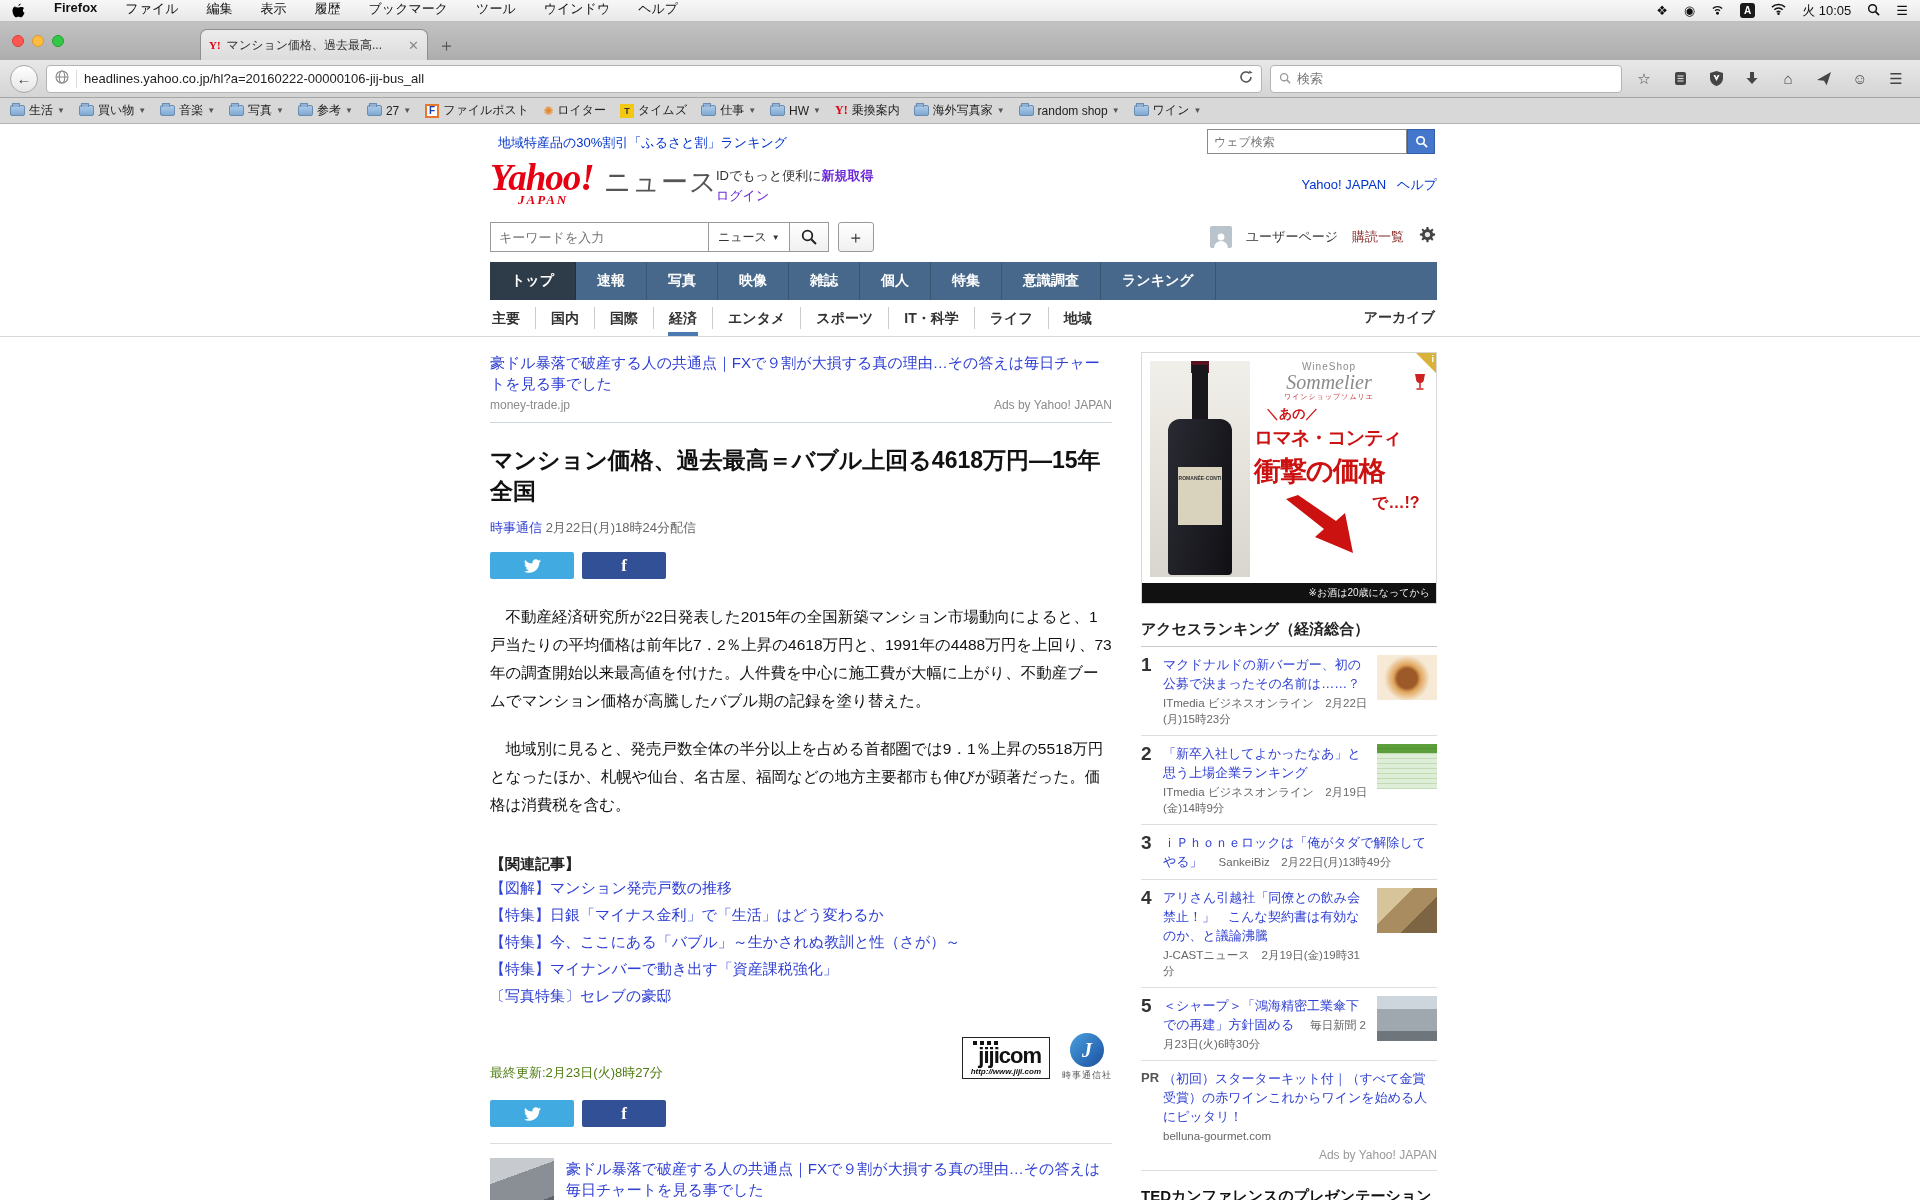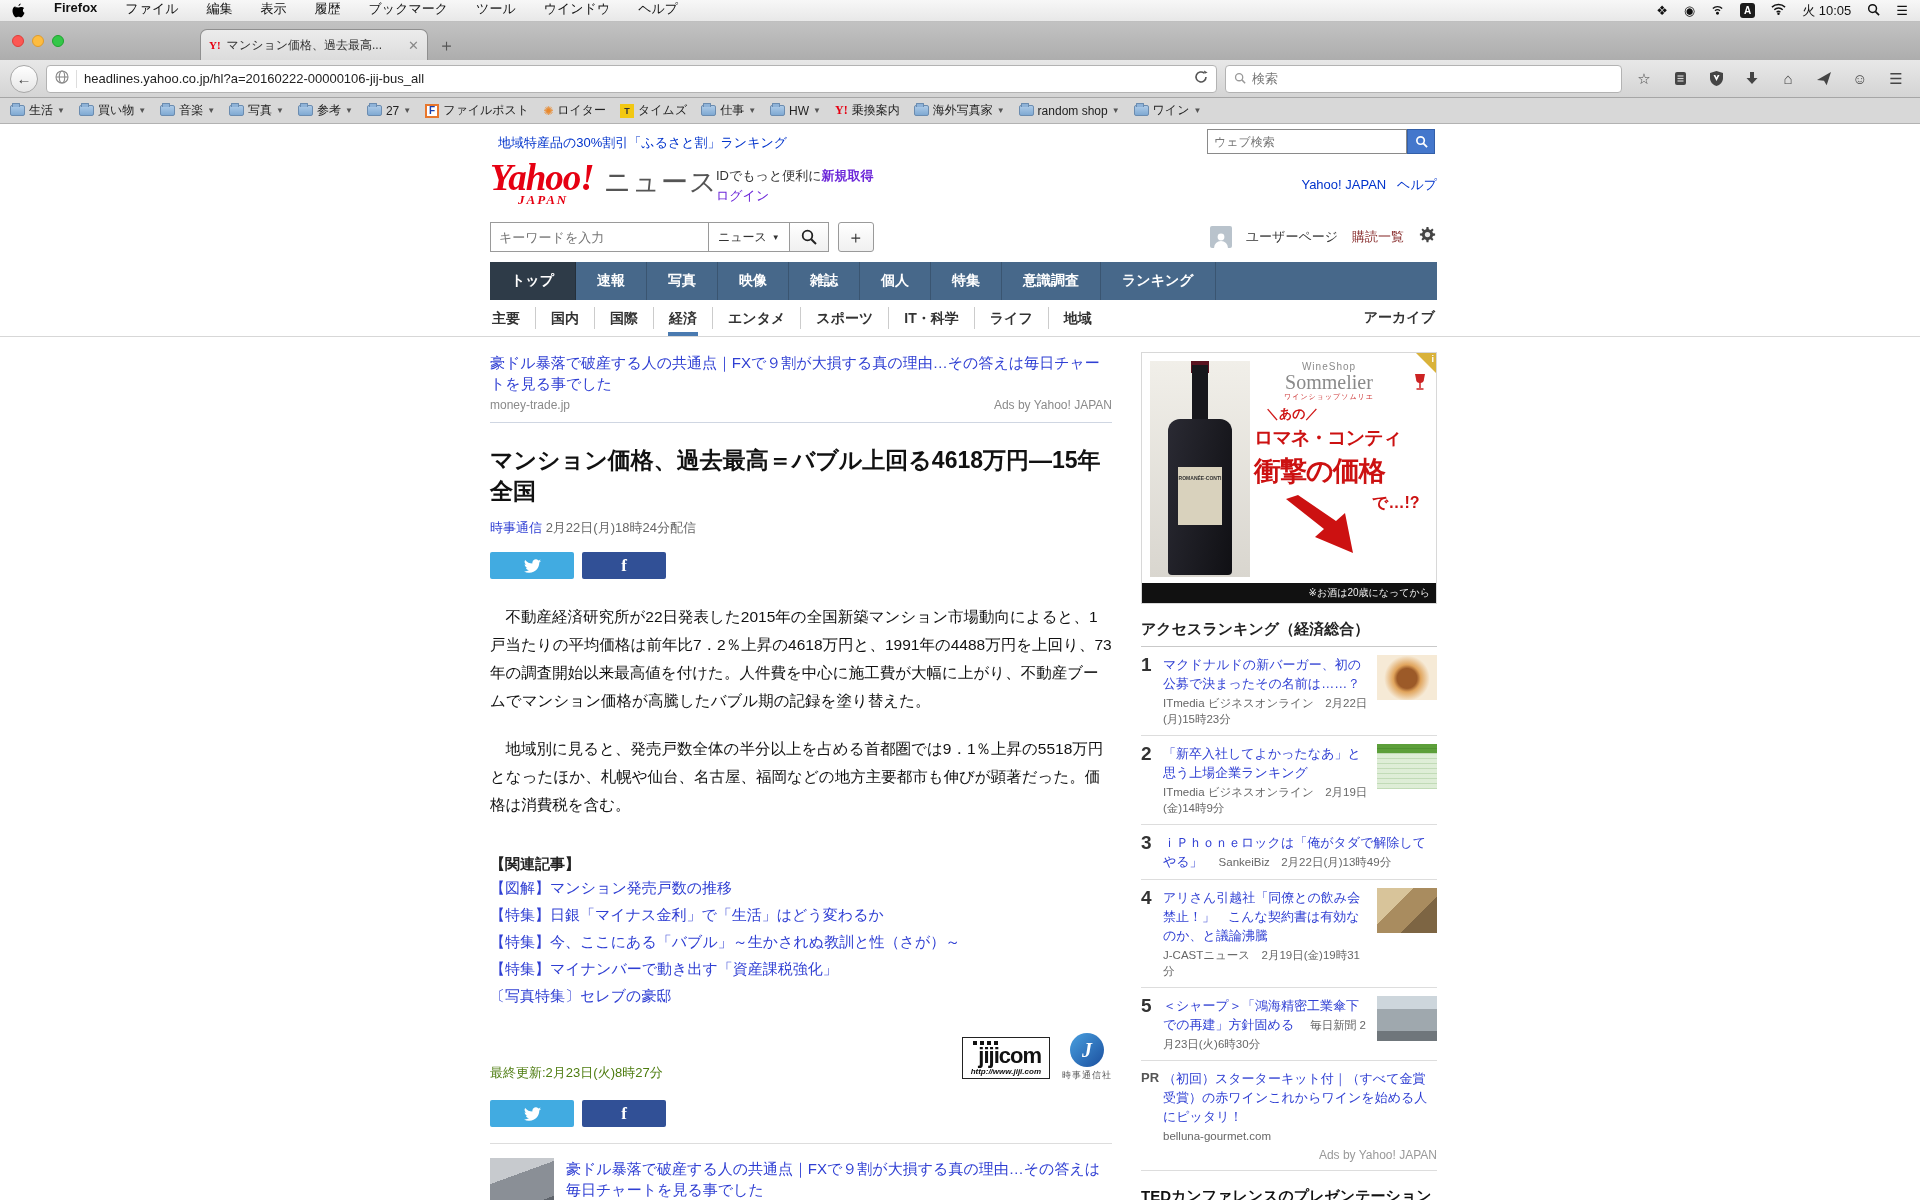--- a/index.html
+++ b/index.html
@@ -35,21 +35,21 @@
   
   .toolbar { height:38px; background:linear-gradient(#e8e8e8,#d4d4d4); border-bottom:1px solid #a6a6a6;
     display:flex; align-items:center; padding:0 10px; gap:8px; }
   .backbtn { width:28px; height:28px; border-radius:50%; background:linear-gradient(#fff,#e6e6e6);
     border:1px solid #a8a8a8; display:flex; align-items:center; justify-content:center; font-size:15px;
     font-weight:bold; color:#444; flex:none; }
   .urlfield { flex:1 1 auto; height:28px; background:#fff; border:1px solid #b3b3b3; border-radius:4px;
     display:flex; align-items:center; padding:0 8px; gap:7px; min-width:0; }
   .urlfield .sep { width:1px; height:18px; background:#ddd; }
   .urltext { font-size:13px; color:#222; white-space:nowrap; overflow:hidden; flex:1; }
-  .searchfield { width:397px; height:28px; background:#fff; border:1px solid #b3b3b3; border-radius:4px;
+  .searchfield { width:352px; height:28px; background:#fff; border:1px solid #b3b3b3; border-radius:4px;
     display:flex; align-items:center; padding:0 8px; gap:6px; flex:none; }
   .searchfield input { border:none; outline:none; font-size:13px; width:100%; color:#333;
     font-family:"Liberation Sans",sans-serif; }
   .tbi { width:28px; text-align:center; font-size:15px; color:#454545; flex:none; display:flex;
     align-items:center; justify-content:center; }
 
   
   .bookmarks { height:26px; background:#d8d8d8; border-bottom:1px solid #b2b2b2; display:flex;
     align-items:center; padding:0 10px; gap:14px; font-size:12px; color:#222; }
   .bm { display:flex; align-items:center; gap:4px; white-space:nowrap; }
@@ -150,21 +150,21 @@
   .bad a { font-size:15px; line-height:21px; color:#2f3fd3; display:block; }
 
   
   .side { position:absolute; left:1141px; top:228px; width:296px; }
   .wine { position:relative; height:252px; border:1px solid #d8d8d8; background:#fff; overflow:hidden; }
   .ad-i { position:absolute; right:0; top:0; width:0; height:0; border-left:20px solid transparent;
     border-top:20px solid #d9b23a; }
   .ad-i span { position:absolute; top:-19px; right:2px; font-size:9px; color:#fff; font-weight:bold; }
   .wine-head { position:absolute; left:112px; top:8px; text-align:center; width:150px; color:#8a8a8a; }
   .wine-head .ws1 { font-size:10px; letter-spacing:1px; }
-  .wine-head .ws2 { font-family:"Liberation Serif",serif; font-size:20px; line-height:20px; }
+  .wine-head .ws2 { font-family:"Liberation Serif",serif; font-style:italic; font-size:20px; line-height:20px; }
   .wine-head .ws3 { font-size:7px; color:#c33; letter-spacing:1px; }
   .glass { position:absolute; right:-22px; top:2px; color:#c22; font-size:15px; }
   .bottle-photo { position:absolute; left:8px; top:8px; width:100px; height:216px;
     background:linear-gradient(#f1efe9,#d9d6cf); }
   .bt-neck { position:absolute; left:42px; top:4px; width:16px; height:66px; background:#17171c; }
   .bt-foil { position:absolute; left:41px; top:0; width:18px; height:12px; background:#5a1220; }
   .bt-body { position:absolute; left:18px; top:58px; width:64px; height:156px; border-radius:12px 12px 4px 4px;
     background:linear-gradient(100deg,#2a2a33,#101014); }
   .bt-label { position:absolute; left:10px; top:48px; width:44px; height:58px; background:#d9d2bd;
     font-size:5.5px; color:#333; text-align:center; padding-top:8px; line-height:7px; }

